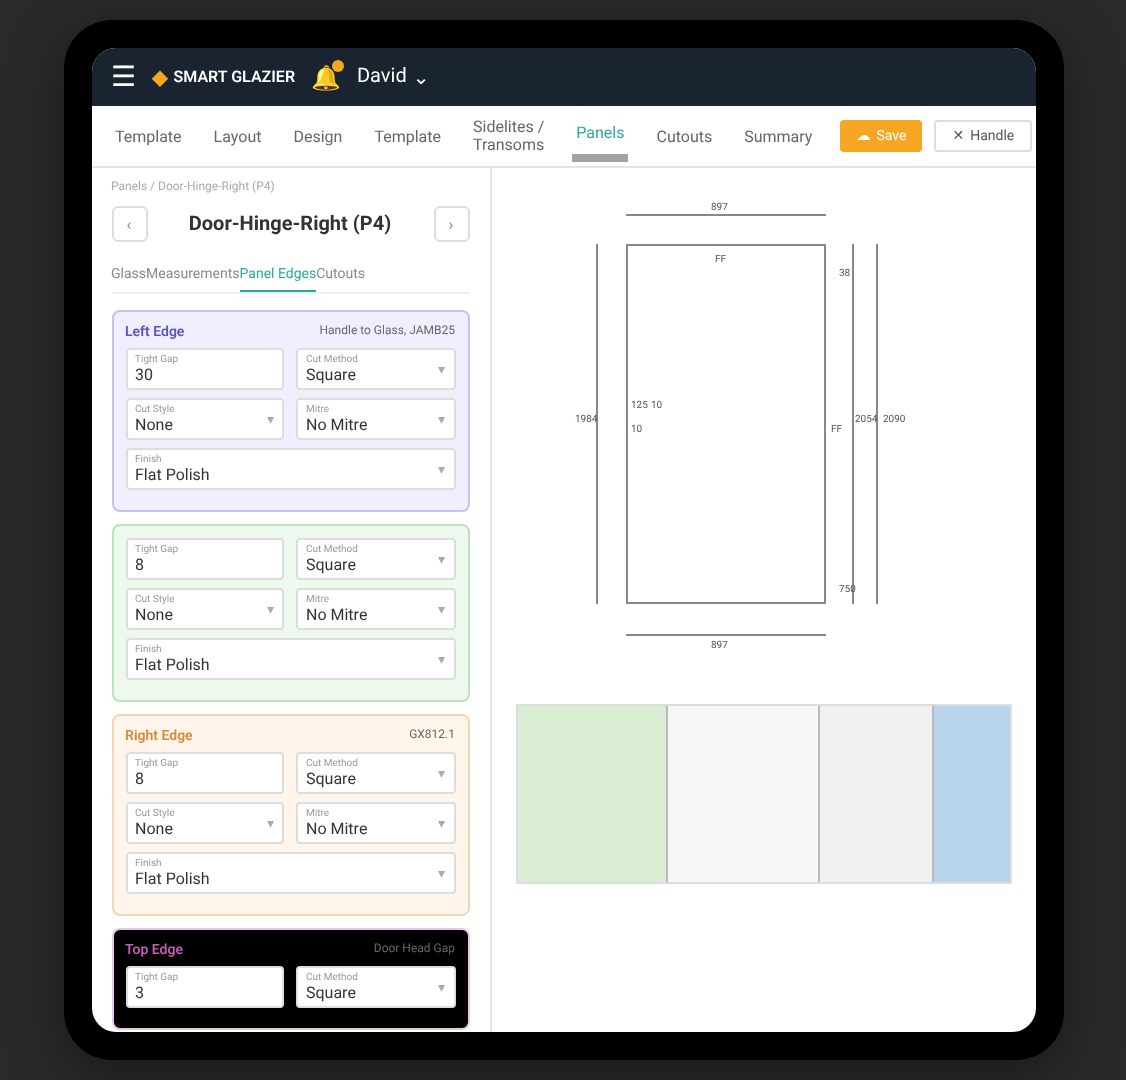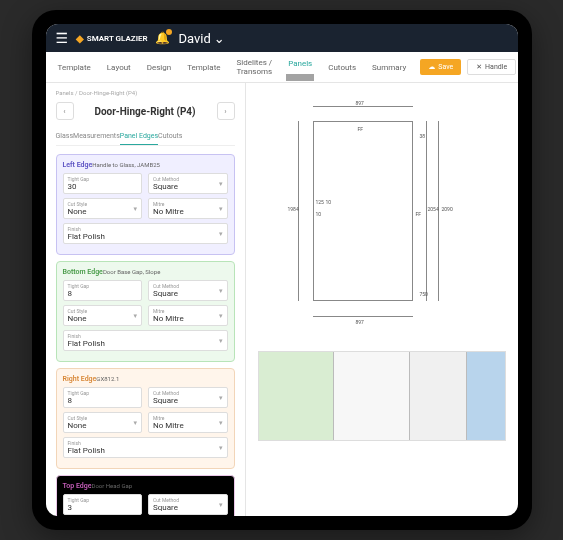--- a/index.html
+++ b/index.html
@@ -8,42 +8,42 @@
 .screen{width:100%;height:100%;background:#fff;border-radius:12px;overflow:hidden;display:flex;flex-direction:column;font-size:9px}
 .header{background:#1a2330;color:#fff;padding:6px 10px;display:flex;align-items:center;gap:8px}
 .menu-icon{font-size:14px;cursor:pointer}
 .brand{font-size:8px;font-weight:600;display:flex;align-items:center;gap:3px}
 .brand-icon{color:#f5a623;font-size:10px}
 .title-group{flex:1}
 .page-title{font-size:11px;font-weight:600}
 .subtitle{font-size:6px;color:#aaa}
 .bell{position:relative;font-size:12px}
 .bell-badge{position:absolute;top:-2px;right:-2px;width:6px;height:6px;background:#f5a623;border-radius:50%}
-.user{font-size:13px;display:flex;align-items:center;gap:3px}
+.user{font-size:10px;display:flex;align-items:center;gap:3px}
 .tabs{background:#fff;border-bottom:1px solid #e5e5e5;display:flex;align-items:center;padding:0 10px;gap:12px;font-size:8px;color:#666}
 .tab{padding:6px 2px;cursor:pointer}
-.tab.active{color:#2aa89e;border-bottom:7px solid #a3a3a3}
+.tab.active{color:#2aa89e;border-bottom:4px solid #a3a3a3}
 .tab-actions{margin-left:auto;display:flex;gap:6px}
 .btn-save{background:#f5a623;color:#fff;padding:3px 8px;border-radius:2px;font-size:7px;display:flex;align-items:center;gap:3px}
 .btn-close{background:#fff;border:1px solid #ddd;padding:3px 8px;border-radius:2px;font-size:7px;display:flex;align-items:center;gap:3px;color:#555}
 .content{flex:1;display:flex;overflow:hidden}
 .left-pane{width:200px;border-right:1px solid #e5e5e5;overflow-y:auto;padding:6px 10px}
 .breadcrumb{font-size:6px;color:#aaa;margin-bottom:6px}
 .panel-nav{display:flex;align-items:center;justify-content:space-between;margin-bottom:8px}
 .nav-btn{width:18px;height:18px;border:1px solid #ddd;border-radius:3px;display:flex;align-items:center;justify-content:center;font-size:8px;color:#888;cursor:pointer}
 .panel-title{font-size:10px;font-weight:700;color:#333}
 .subtabs{display:flex;gap:0;font-size:7px;color:#888;border-bottom:1px solid #eee;margin-bottom:8px}
 .subtab{padding:4px 0;cursor:pointer}
 .subtab.active{color:#2aa89e;border-bottom:1px solid #2aa89e}
 .edge-card{border-radius:4px;padding:6px;margin-bottom:6px;border:1px solid}
 .edge-left{background:#f0efff;border-color:#c7c2f2}
 .edge-bottom{background:#edf9ed;border-color:#b8e4b8}
 .edge-right{background:#fff5eb;border-color:#f2d5b8}
 .edge-top{background:#000000;border-color:#eac6e8}
-.edge-head{display:flex;font-size:7px;font-weight:600;margin-bottom:4px}
+.edge-head{display:flex;justify-content:space-between;font-size:7px;font-weight:600;margin-bottom:4px}
 .edge-note{font-weight:400;color:#666;font-size:6px}
 .field-row{display:flex;gap:6px;margin-bottom:4px}
 .field{flex:1;background:#fff;border:1px solid #ddd;border-radius:2px;padding:2px 4px;position:relative}
 .field-label{font-size:5px;color:#999}
 .field-value{font-size:8px;color:#333}
 .field.dd::after{content:"▾";position:absolute;right:4px;top:50%;transform:translateY(-50%);font-size:7px;color:#aaa}
 .edge-left .edge-head{color:#5a51c2}
 .edge-bottom .edge-head{color:#4a9c4a}
 .edge-right .edge-head{color:#d88838}
 .edge-top .edge-head{color:#c45db8}
@@ -138,24 +138,20 @@
     </div>
     <div class="field-row">
       <div class="field dd">
                 <div class="field-label">Finish</div>
                 <div class="field-value">Flat Polish</div>
               </div>
     </div>
   </div>
 
   <div class="edge-card edge-bottom">
-    <div class="edge-head">
-              <span>Bottom Edge</span>
-              <span class="edge-note">Door Base Gap, Slope</span>
-            </div>
     <div class="field-row">
       <div class="field">
                 <div class="field-label">Tight Gap</div>
                 <div class="field-value">8</div>
               </div>
       <div class="field dd">
                 <div class="field-label">Cut Method</div>
                 <div class="field-value">Square</div>
               </div>
     </div>

